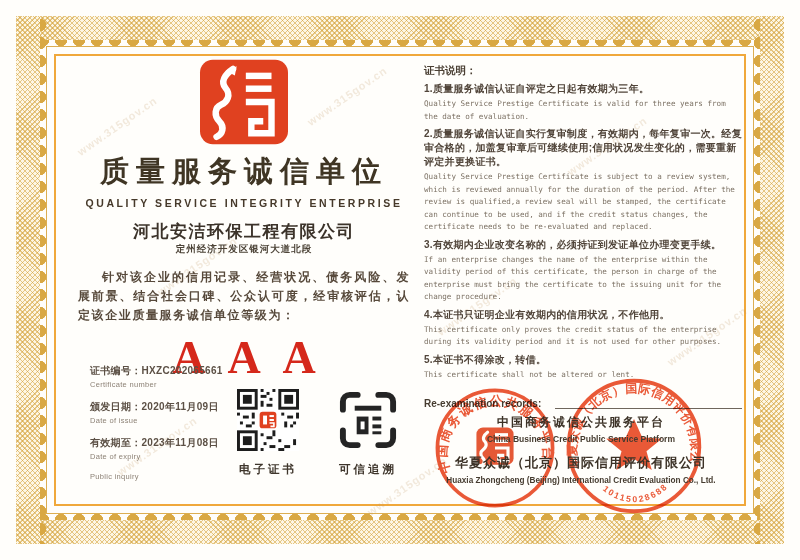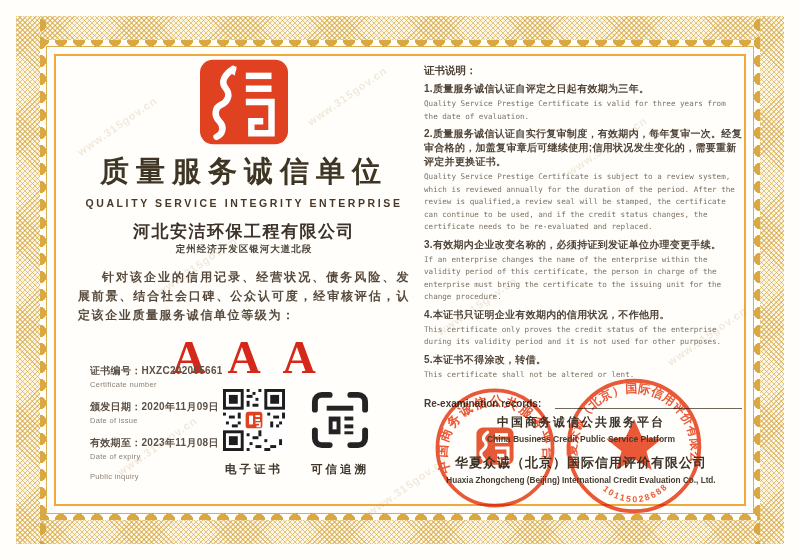--- a/index.html
+++ b/index.html
@@ -47,21 +47,21 @@
   .grade{margin-top:6px;font-family:"Liberation Serif","DejaVu Serif",serif;font-weight:bold;
          font-size:46px;letter-spacing:22px;padding-left:22px;color:#d5281b;}
 
   
   .details{position:absolute;left:90px;top:364px;width:150px;text-align:left;}
   .drow{margin-bottom:11px;}
   .dmain{font-size:10px;font-weight:bold;color:#5c5045;letter-spacing:.3px;white-space:nowrap;}
   .dsub{margin-top:2px;font-size:7.5px;color:#8d8276;letter-spacing:.3px;}
 
   
-  .badges{position:absolute;left:223px;top:389px;display:flex;gap:24px;}
+  .badges{position:absolute;left:237px;top:389px;display:flex;gap:38px;}
   .badge{text-align:center;}
   .badge-label{margin-top:7px;font-size:11.5px;font-weight:bold;letter-spacing:3px;color:#3e352b;white-space:nowrap;}
 
   
   .right-col{position:absolute;left:424px;top:64px;width:318px;color:#51463a;}
   .nt{font-size:10.5px;font-weight:bold;color:#4a3f33;}
   .nt-en{margin-top:4px;font-size:9px;color:#6e6459;}
   .ni-cn{margin-top:4px;font-size:10px;font-weight:bold;line-height:14px;color:#51453a;letter-spacing:.3px;}
   .ni-en{margin-top:2px;font-size:7.6px;line-height:12.5px;color:#7d7265;
          font-family:"DejaVu Sans Mono","Liberation Mono",monospace;}

